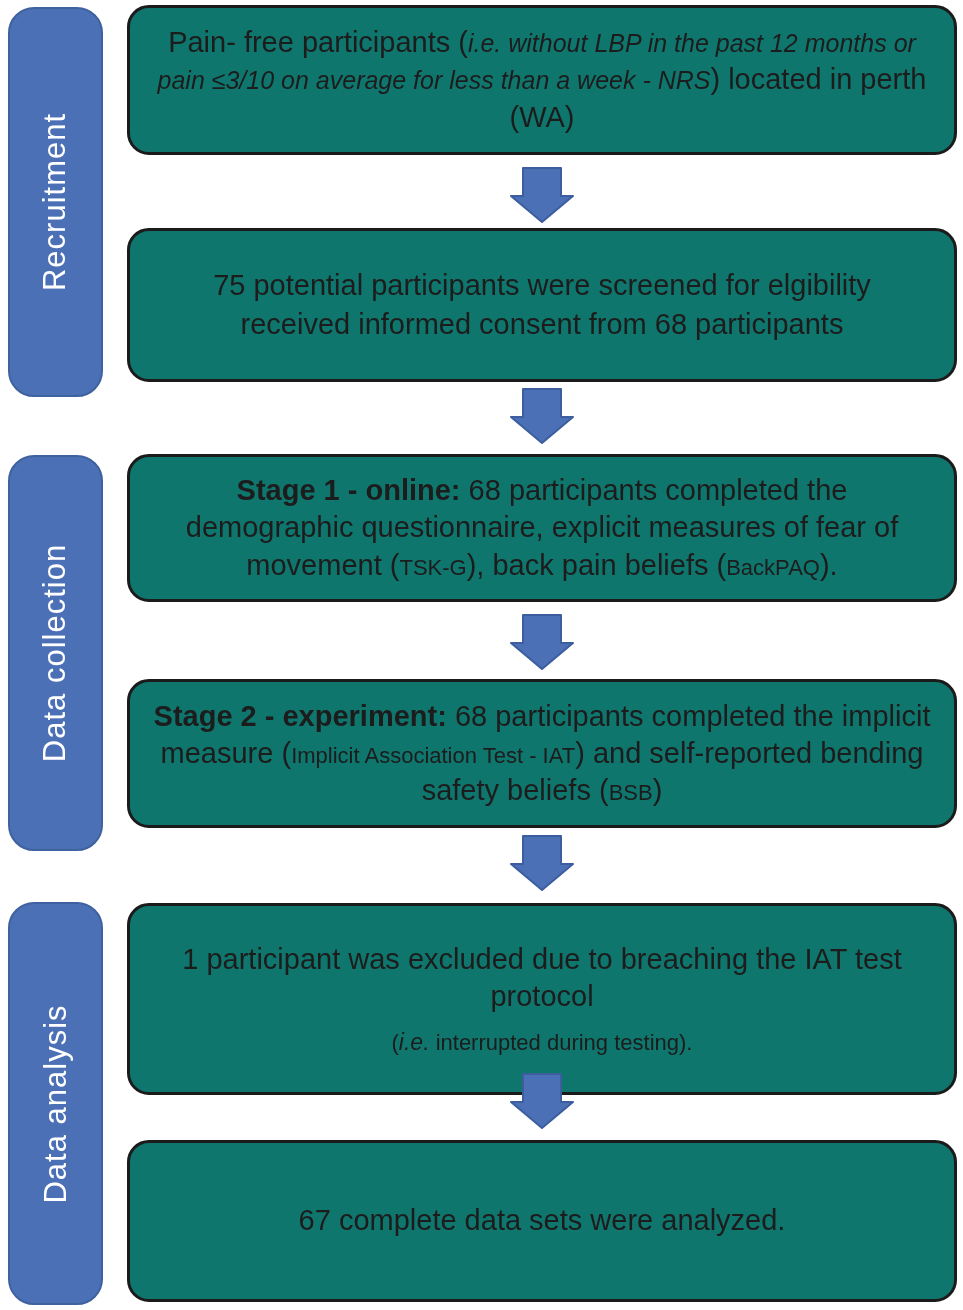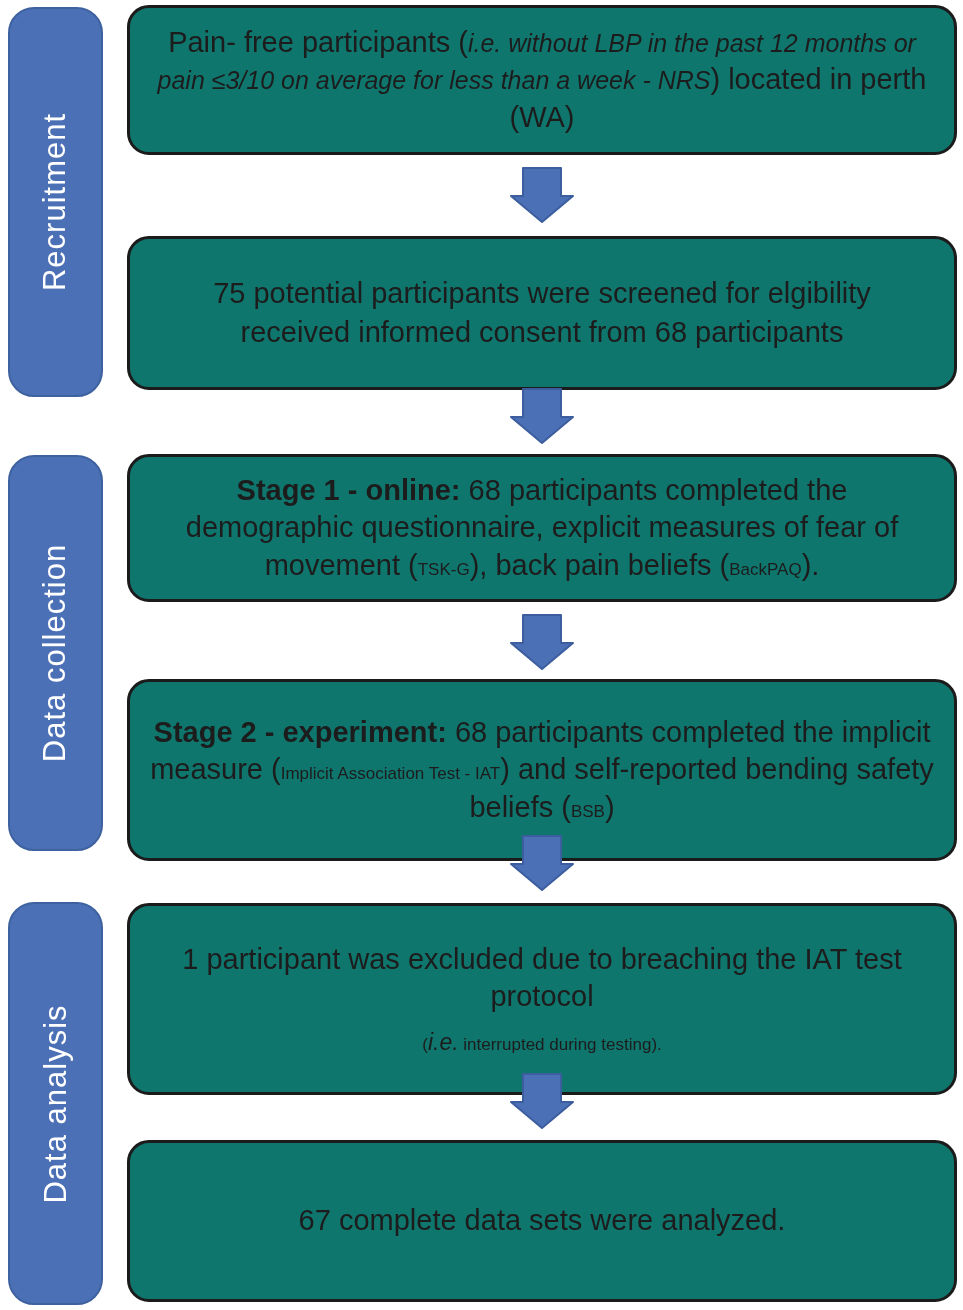--- a/index.html
+++ b/index.html
@@ -49,34 +49,34 @@
     flex-direction: column;
     align-items: center;
     justify-content: center;
     text-align: center;
     color: #1c1c1c;
     font-size: 29px;
     line-height: 1.28;
     padding: 6px 20px;
   }
   .box-1 { top: 5px;    height: 150px; }
-  .box-2 { top: 236px;  height: 154px; }
+  .box-2 { top: 228px;  height: 154px; }
   .box-3 { top: 454px;  height: 148px; }
-  .box-4 { top: 679px;  height: 182px; }
+  .box-4 { top: 679px;  height: 149px; }
   .box-5 { top: 903px;  height: 192px; }
   .box-6 { top: 1140px; height: 162px; }
 
   .box p + p { margin-top: 2px; }
   .box-5 p + p { margin-top: 12px; }
   .box-5 .para-main { max-width: 724px; }
 
   .r        { font-style: normal; font-weight: normal; }
   .r-b      { font-weight: bold; text-align: right; }
   .r-it     { font-style: italic; font-size: 25px; }
-  .r-sm     { font-size: 17px; }
+  .r-sm     { font-size: 22px; }
   .r-sm-it  { font-size: 23px; font-style: italic; }
   .para-sm  { font-size: 24px; }
 
   
   .arrow {
     position: absolute;
     left: 510px;
     width: 64px;
     height: 56px;
   }

